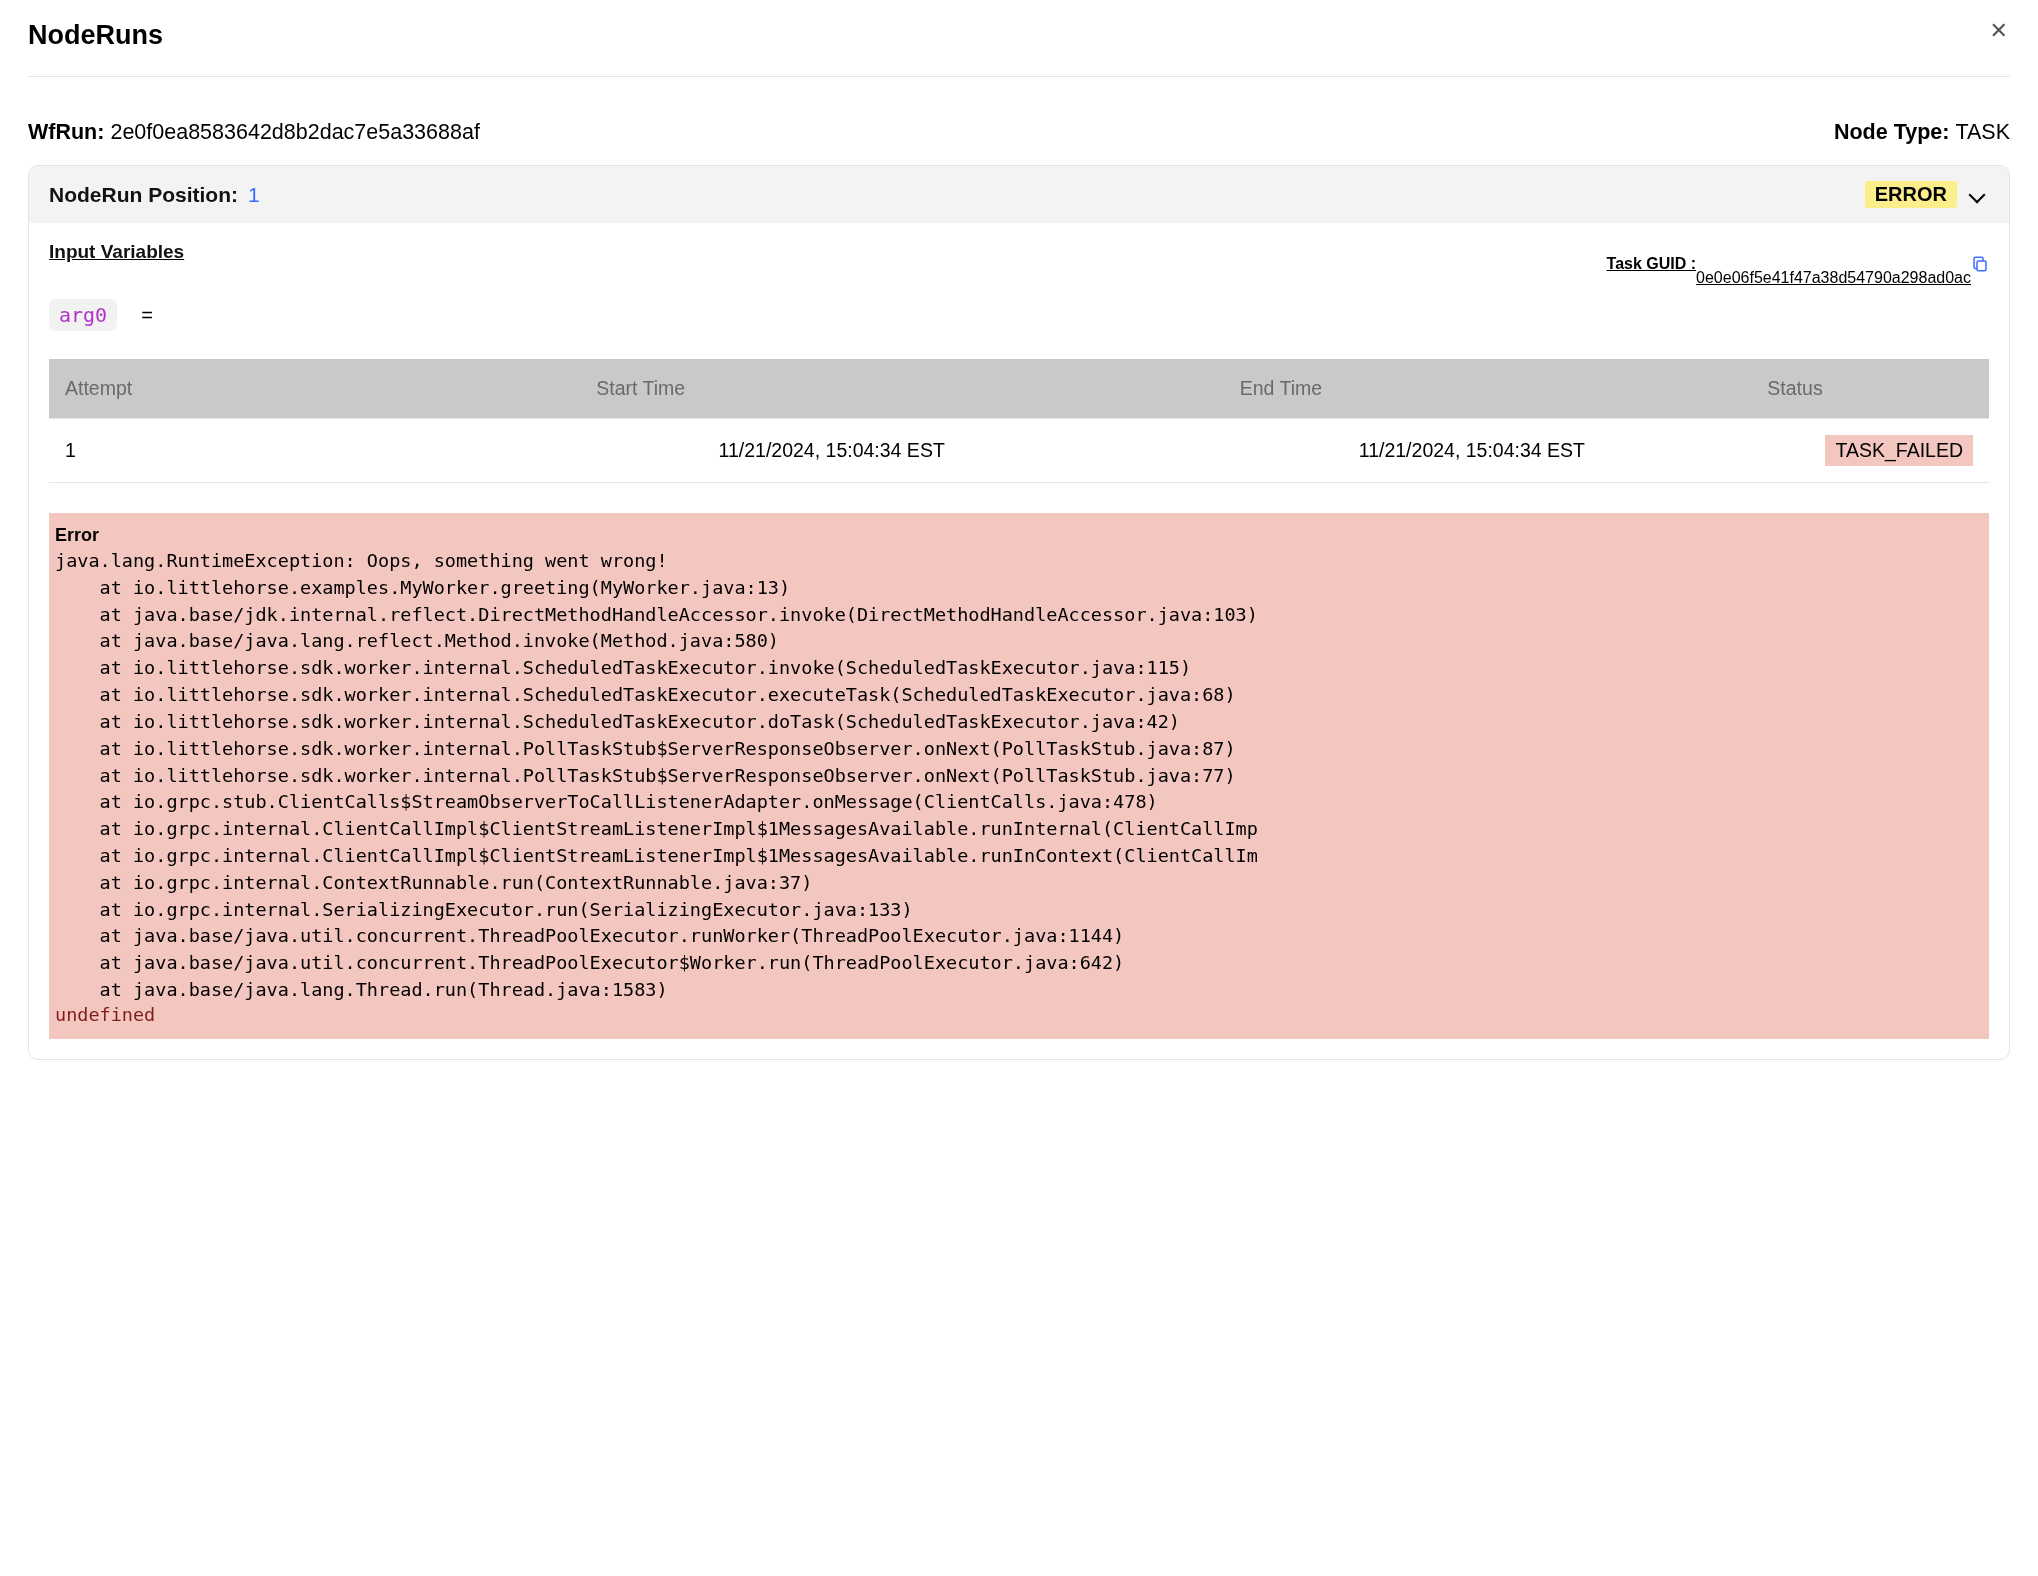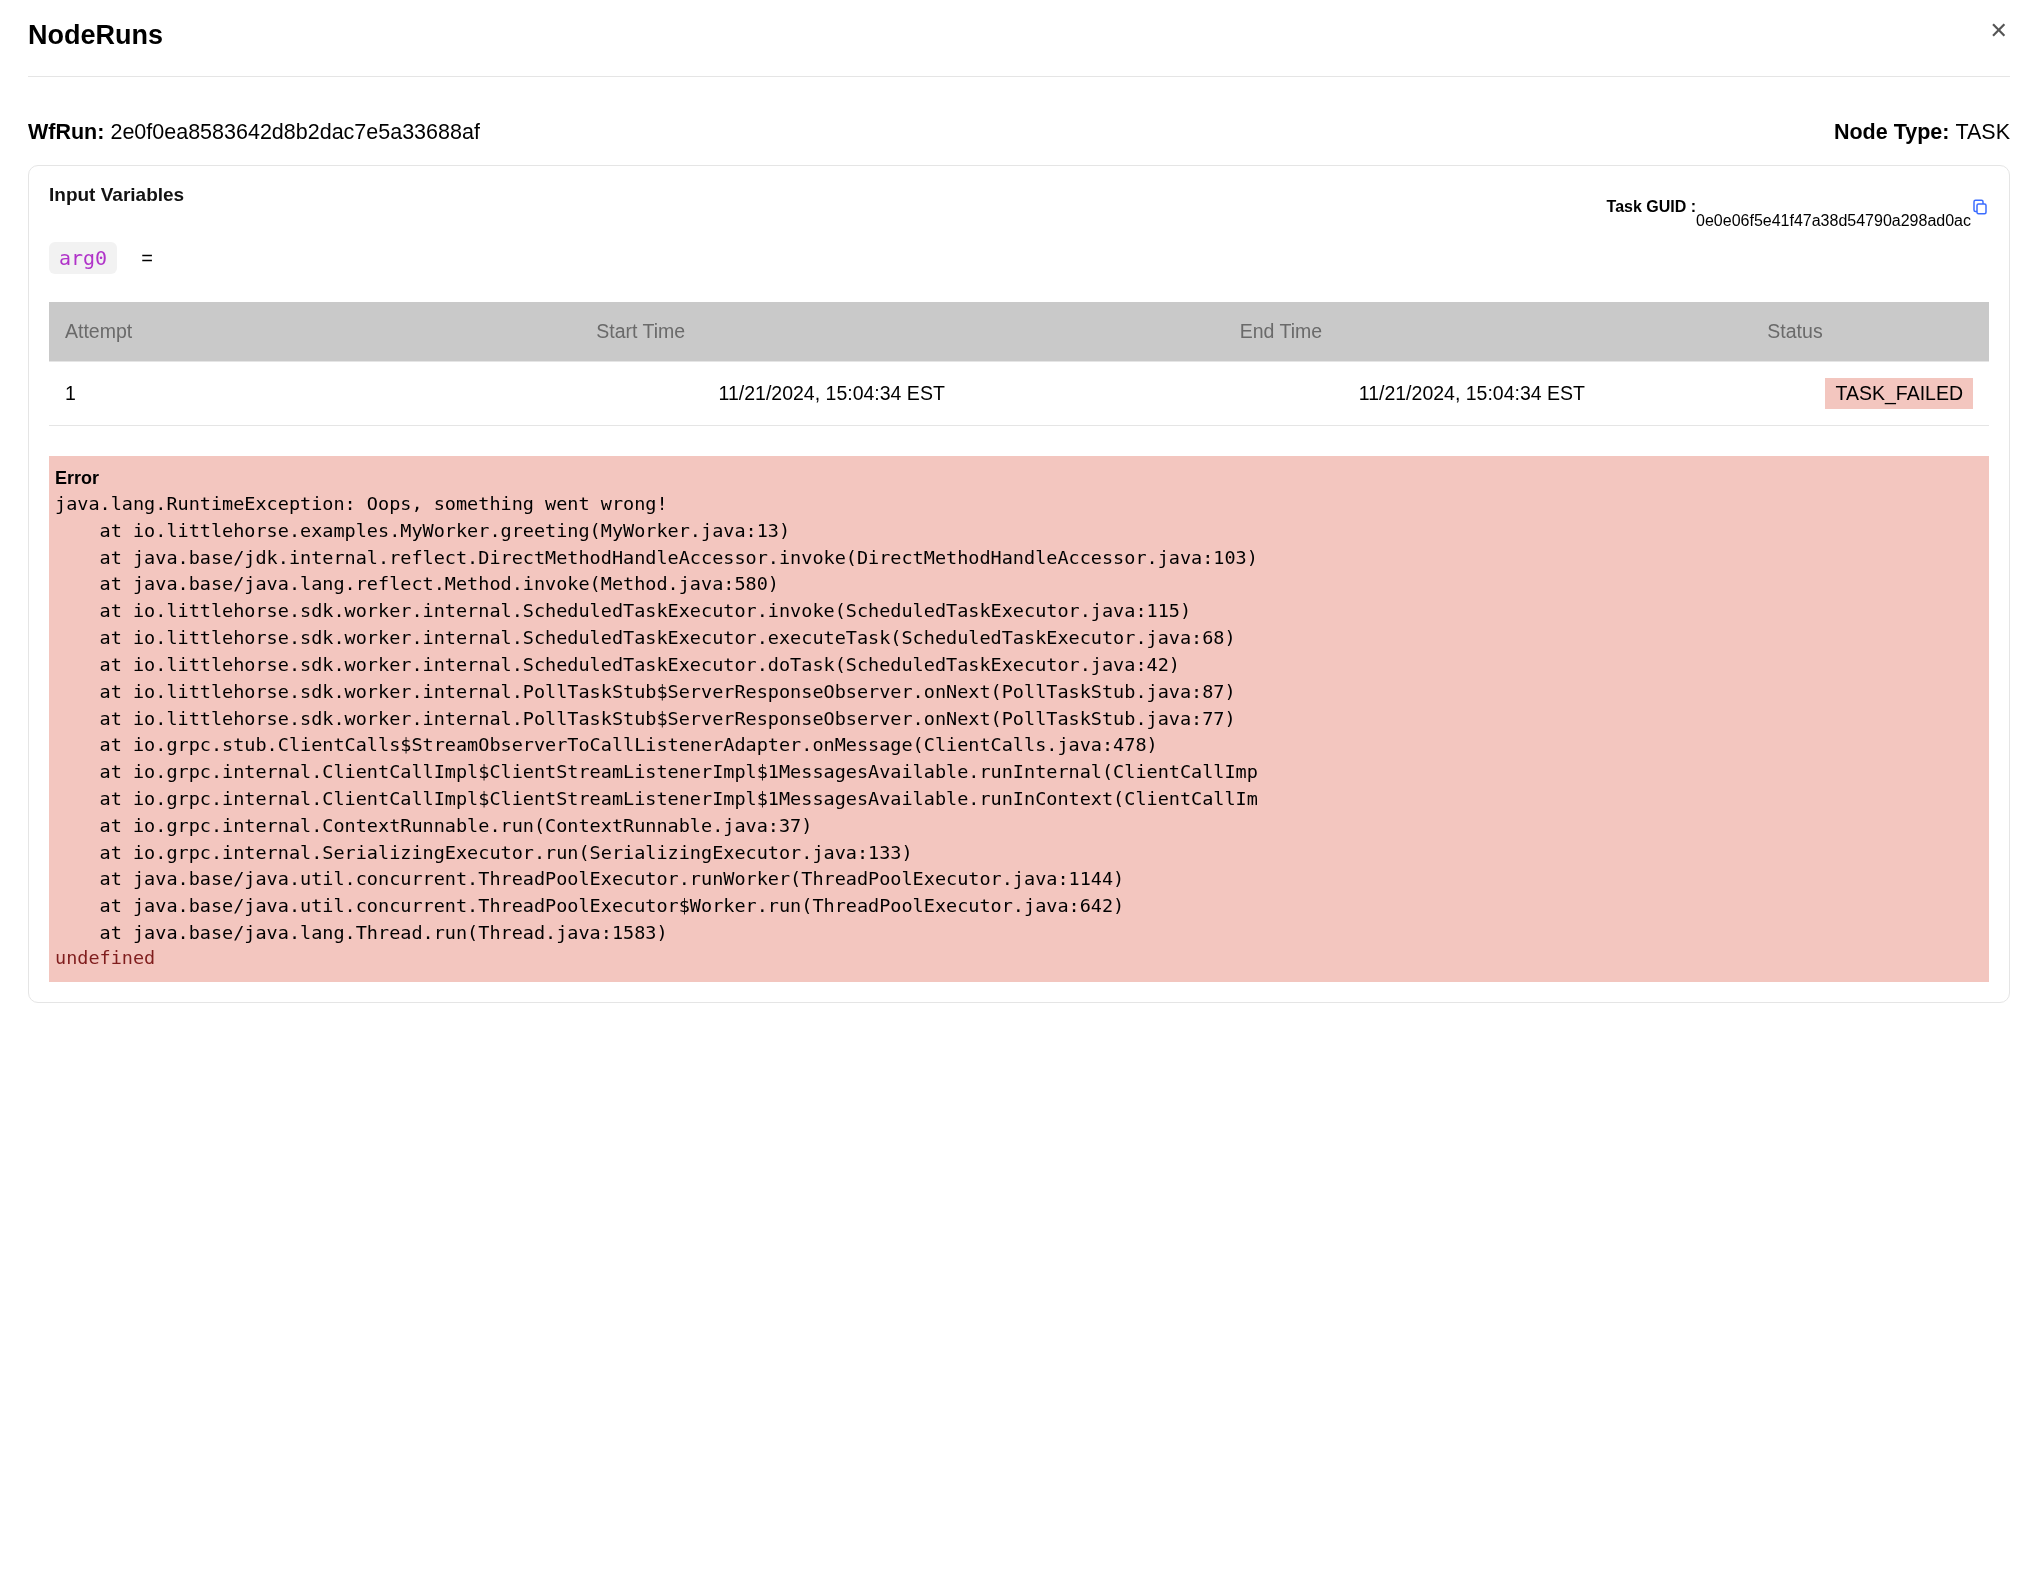--- a/index.html
+++ b/index.html
@@ -99,20 +99,21 @@
       margin-right: 6px;
     }
     .accordion-body {
       padding: 18px 20px 20px 20px;
     }
     .vars-row {
       display: flex;
       justify-content: space-between;
       align-items: flex-start;
       margin-bottom: 12px;
+      text-decoration: underline;
     }
     .input-vars-label {
       font-weight: 700;
       font-size: 19px;
       color: #121212;
     }
     .task-guid {
       display: flex;
       align-items: center;
       gap: 0;
@@ -234,20 +235,30 @@
     <span class="info-label"><span>WfRun</span>:</span>
     <span class="info-value">2e0f0ea8583642d8b2dac7e5a33688af</span>
   </div>
   <div class="right">
     <span class="info-label"><span>Node Type</span>:</span>
     <span class="info-value">TASK</span>
   </div>
 </div>
 
 <div class="accordion">
+  <div class="accordion-header">
+    <div class="accordion-header-left">
+      <span class="position-label">NodeRun Position:</span>
+      <span class="position-value">1</span>
+    </div>
+    <div class="accordion-header-right">
+      <span class="error-badge">ERROR</span>
+      <span class="chevron"></span>
+    </div>
+  </div>
 
   <div class="accordion-body">
     <div class="vars-row">
       <div>
         <div class="input-vars-label">Input Variables</div>
       </div>
       <div class="task-guid">
         <span class="task-guid-label">Task GUID :</span>
         <span class="task-guid-value">0e0e06f5e41f47a38d54790a298ad0ac</span>
         <span class="copy-icon">

